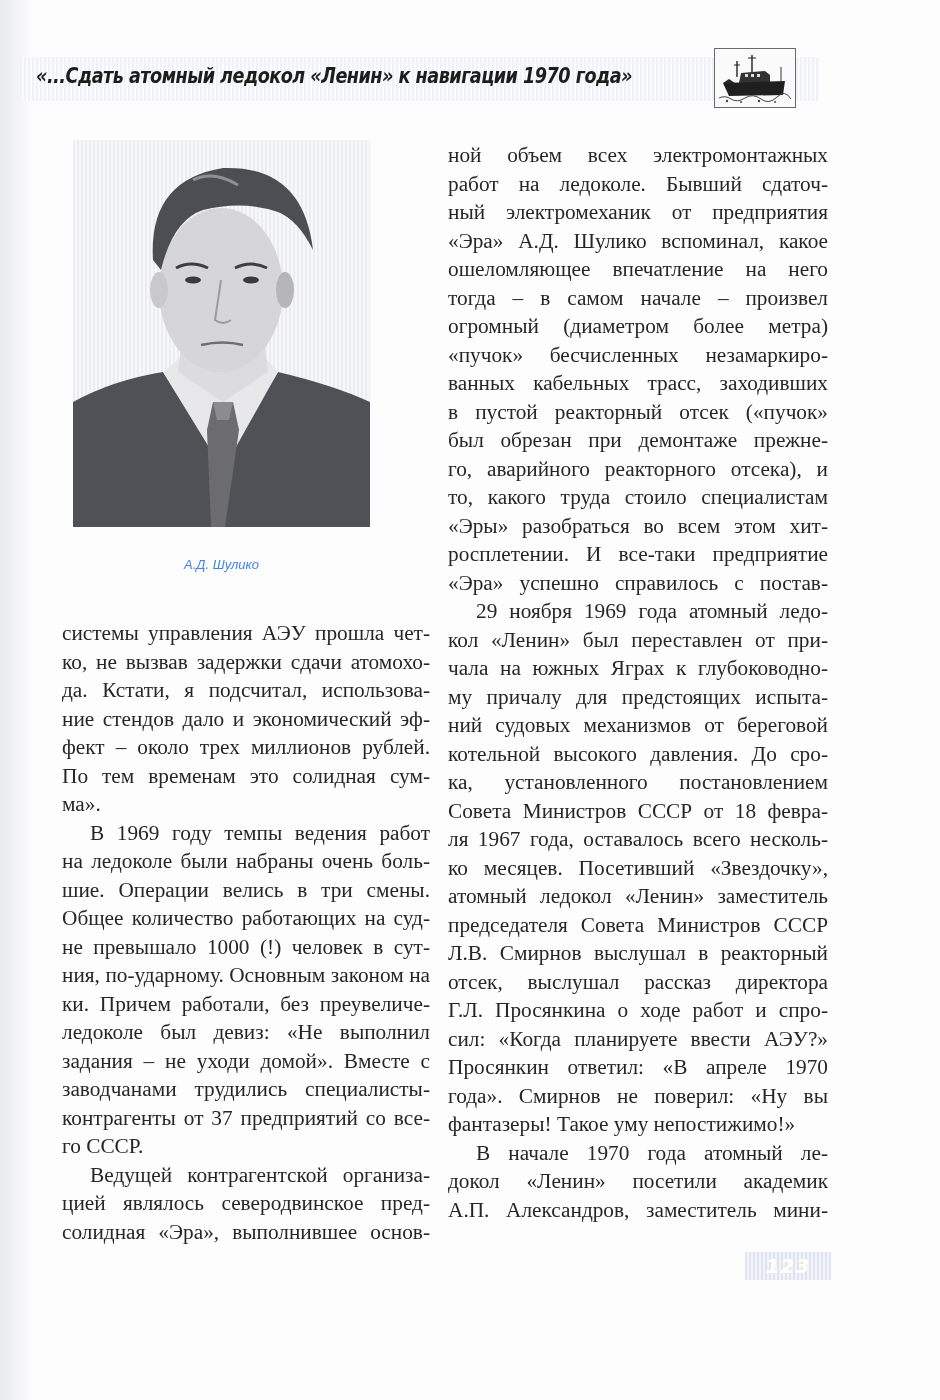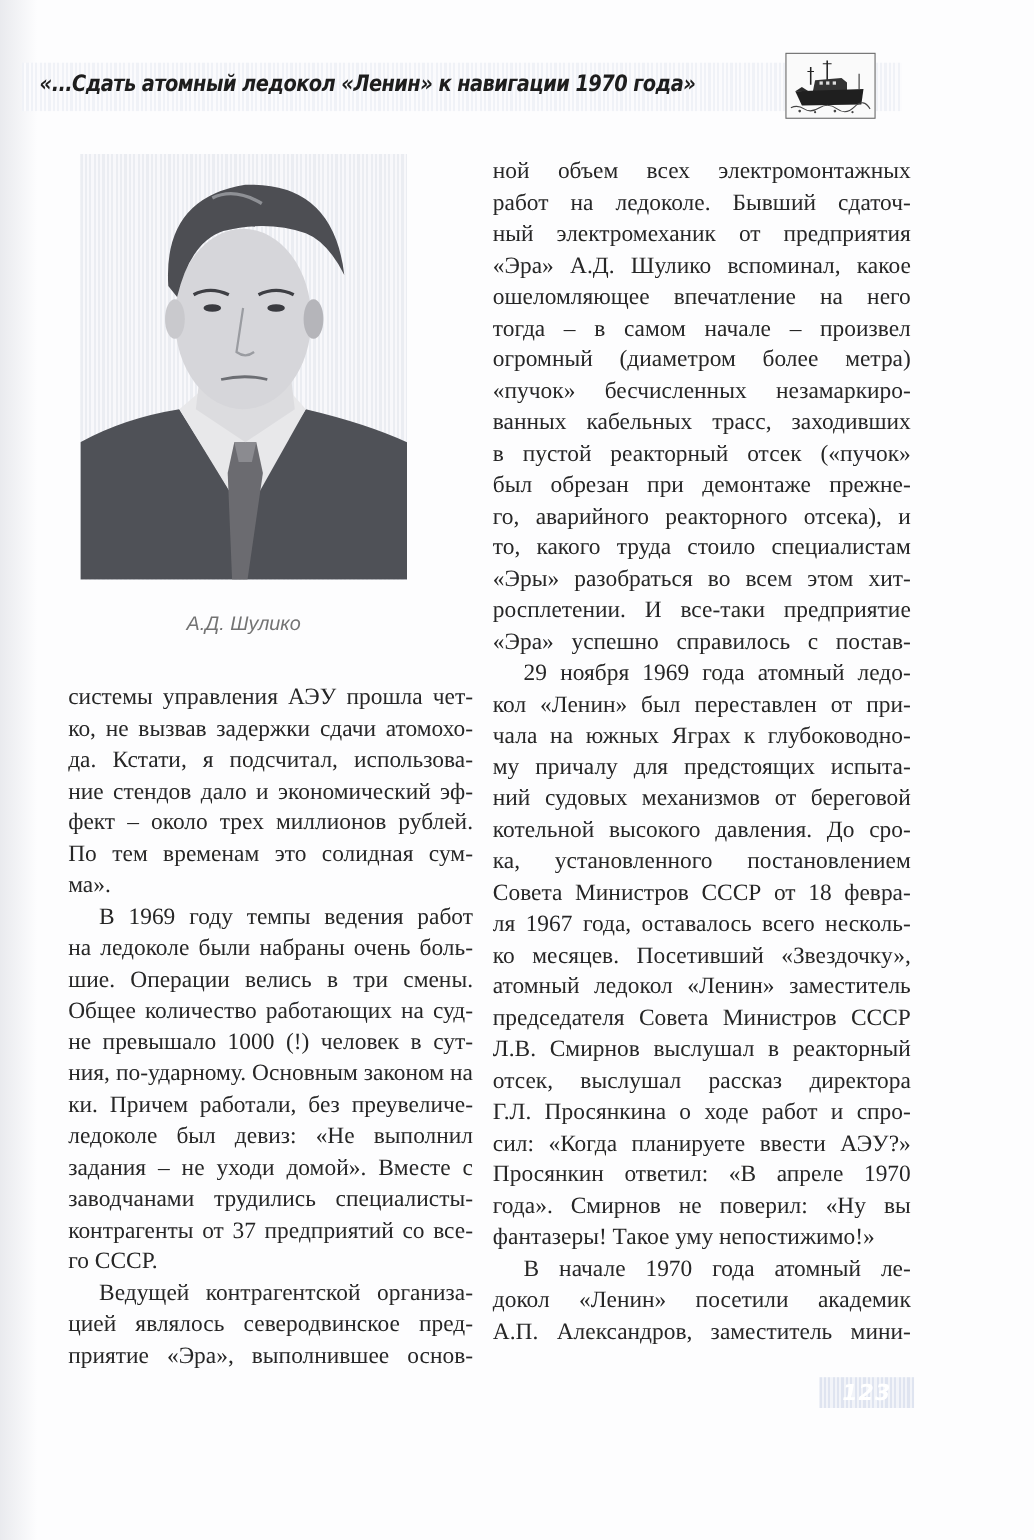--- a/index.html
+++ b/index.html
@@ -30,21 +30,21 @@
   .ship-box svg { width: 100%; height: 100%; display: block; }
 
   .photo {
     position: absolute; left: 73px; top: 140px; width: 297px; height: 387px;
     background: repeating-linear-gradient(to right, #ebedf2 0px, #ebedf2 2px, #f8f8fb 2px, #f8f8fb 4px);
     overflow: hidden;
   }
   .photo svg { width: 100%; height: 100%; display: block; }
   .caption {
     position: absolute; left: 73px; top: 557px; width: 297px; text-align: center;
-    font-family: "Liberation Sans", sans-serif; font-style: italic; font-size: 18px; color: #737373;
+    font-family: "Liberation Sans", sans-serif; font-style: italic; font-size: 13px; color: #3b82f6;
   }
 
   .col { position: absolute; font-size: 21.3px; line-height: 28.5px; }
   .col .ln { display: block; white-space: nowrap; text-align: justify; text-align-last: justify; height: 28.5px; }
   .col .ln.last { text-align-last: left; }
   .col .ln.indent { padding-left: 28px; }
   .col-left { left: 62px; top: 619px; width: 368px; }
   .col-right { left: 448px; top: 141px; width: 380px; }
 
   .page-num {
@@ -137,21 +137,21 @@
     <span class="ln">не превышало 1000 (!) человек в сут-</span>
     <span class="ln">ния, по-ударному. Основным законом на</span>
     <span class="ln">ки. Причем работали, без преувеличе-</span>
     <span class="ln">ледоколе был девиз: «Не выполнил</span>
     <span class="ln">задания – не уходи домой». Вместе с</span>
     <span class="ln">заводчанами трудились специалисты-</span>
     <span class="ln">контрагенты от 37 предприятий со все-</span>
     <span class="ln last">го СССР.</span>
     <span class="ln indent">Ведущей контрагентской организа-</span>
     <span class="ln">цией являлось северодвинское пред-</span>
-    <span class="ln">приятие «Эра», выполнившее основ-</span>
+    <span class="ln">солидная «Эра», выполнившее основ-</span>
   </div>
 <div class="col col-right" id="col-right">
     <span class="ln">ной объем всех электромонтажных</span>
     <span class="ln">работ на ледоколе. Бывший сдаточ-</span>
     <span class="ln">ный электромеханик от предприятия</span>
     <span class="ln">«Эра» А.Д. Шулико вспоминал, какое</span>
     <span class="ln">ошеломляющее впечатление на него</span>
     <span class="ln">тогда – в самом начале – произвел</span>
     <span class="ln">огромный (диаметром более метра)</span>
     <span class="ln">«пучок» бесчисленных незамаркиро-</span>

